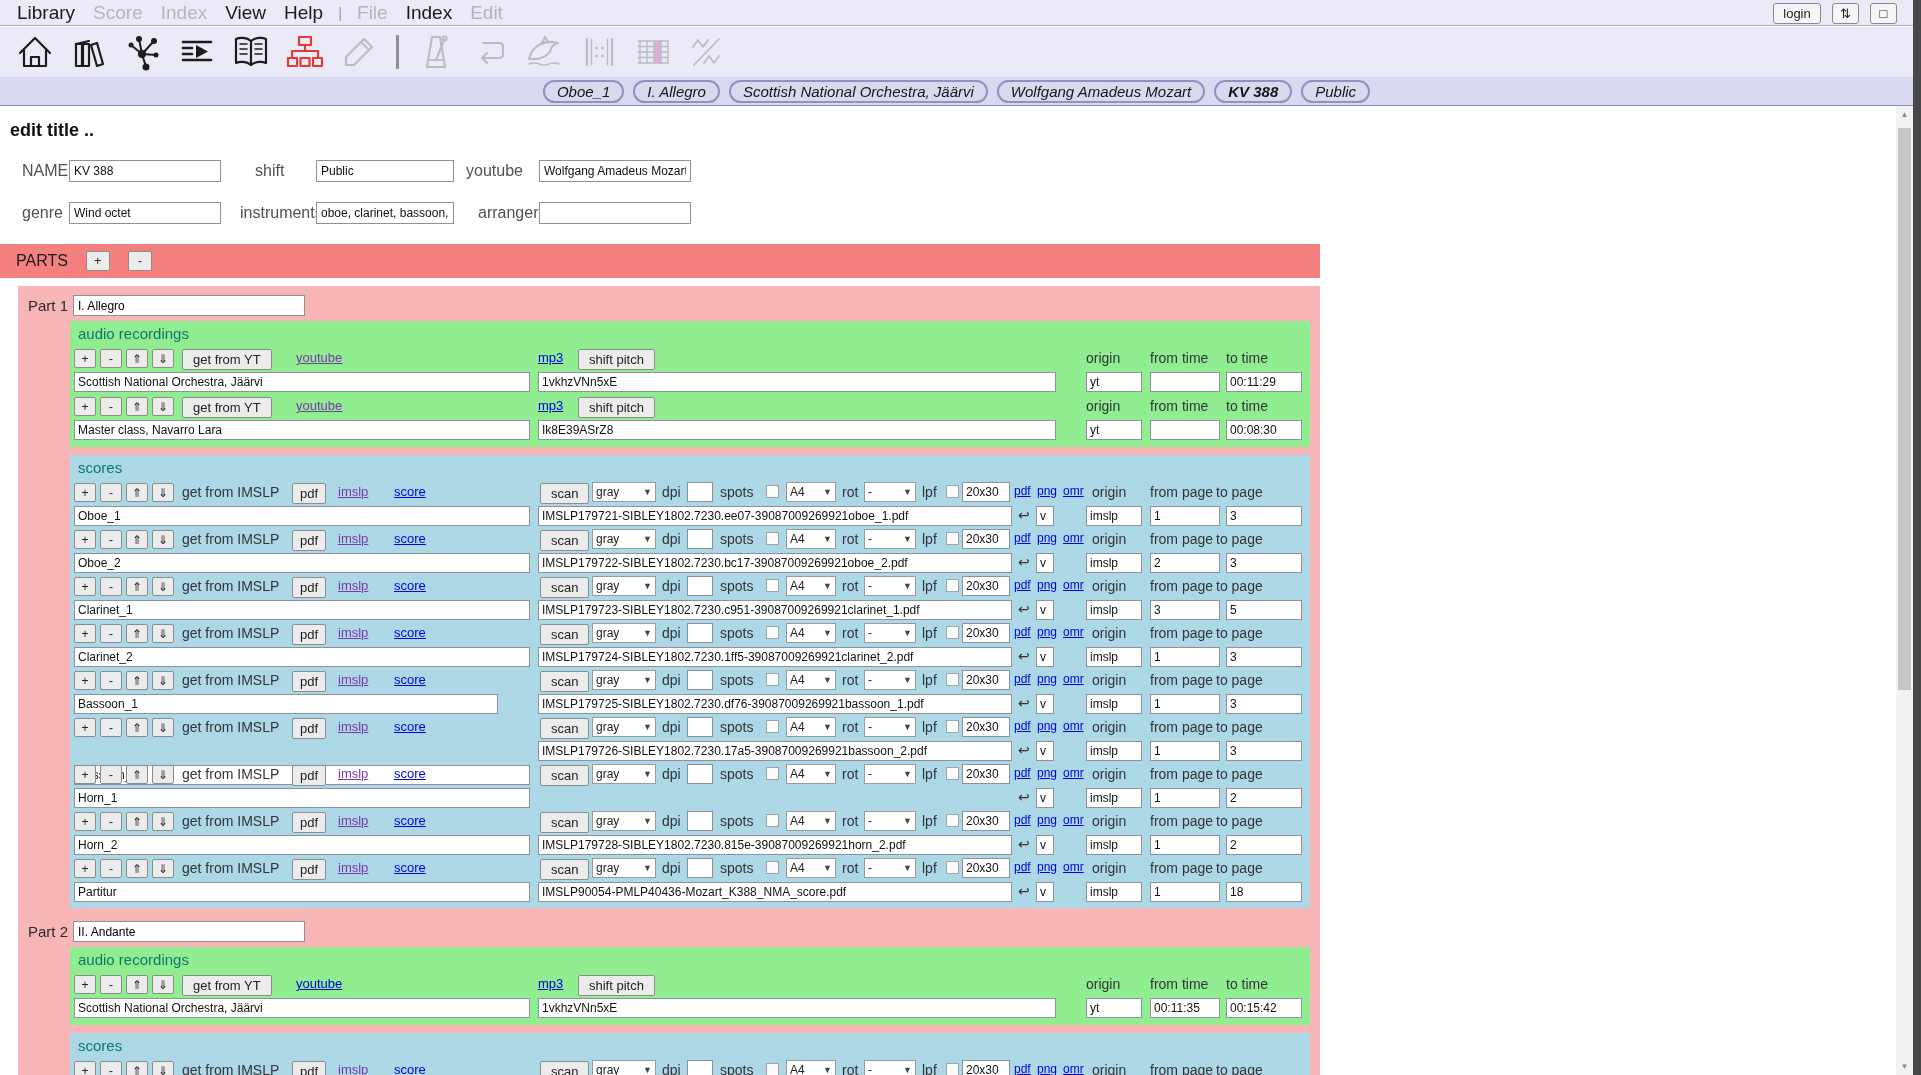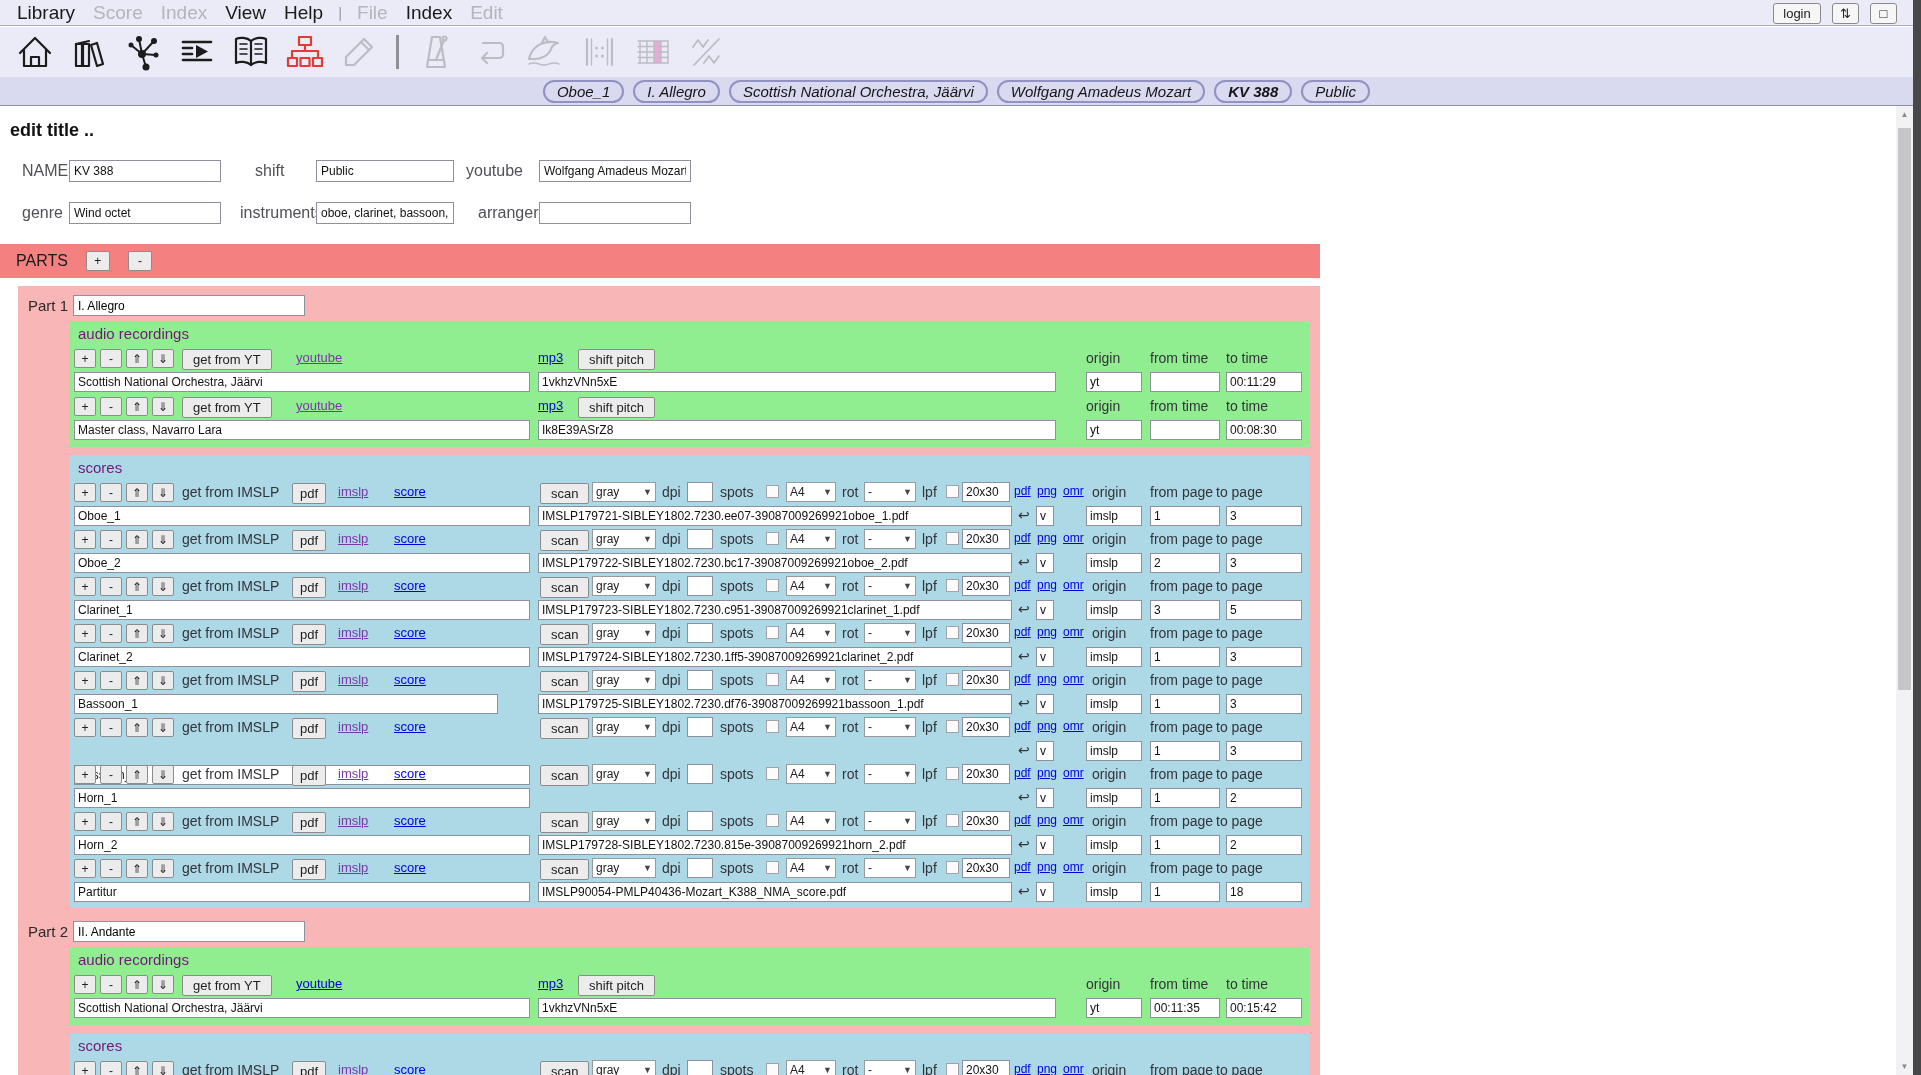--- a/index.html
+++ b/index.html
@@ -44,21 +44,21 @@
   .parts-bar .btn { margin-left:18px; width:24px; height:20px; }
   
   .part { position:absolute; left:18px; width:1302px; background:#f9b6b6; }
   .part-head { height:32px; padding:7px 0 0 10px; display:flex; align-items:center; gap:5px;
     font-size:15px; color:#2a2a2a; }
   .part-head input { width:232px; height:21px; border:1px solid #8f8f9d; font-size:12px;
     padding:1px 4px; font-family:inherit; }
   .section { margin:3px 10px 8px 52px; position:relative; padding:2px 0 4px 0; }
   .section.audio { background:#90ee90; }
   .section.scores { background:#add8e6; }
-  .sec-label { height:24px; line-height:22px; padding-left:8px; font-size:15px; color:#701a75; }
+  .sec-label { height:24px; line-height:22px; padding-left:8px; font-size:15px; color:#0f766e; }
   .aline { position:relative; height:24px; }
   .sline { position:relative; height:23.5px; }
   .abs { position:absolute; top:2px; }
   .ctl-label { position:absolute; top:3px; font-size:14px; color:#33333a; white-space:nowrap; }
   .lnk { position:absolute; top:3px; font-size:13px; color:#0000dd; text-decoration:underline;
     cursor:pointer; white-space:nowrap; }
   .lnk.visited { color:#7a38a8; }
   .lnk.sm { font-size:12px; }
   .ti { position:absolute; top:1px; height:20px; border:1px solid #8f8f9d; background:#fff;
     font-size:12px; padding:0 3px; font-family:inherit; color:#111; }
@@ -559,20 +559,21 @@
           <input class="ti" value="20x30" style="left: 892px; width: 48px;">
           <span class="lnk sm" style="left: 944px;">pdf</span>
           <span class="lnk sm" style="left: 967px;">png</span>
           <span class="lnk sm" style="left: 993px;">omr</span>
           <span class="ctl-label" style="left: 1022px;">origin</span>
           <span class="ctl-label" style="left: 1080px;">from page</span>
           <span class="ctl-label" style="left: 1146px;">to page</span>
         </div>
         <div class="sline">
           <input class="ti" value="Bassoon_2" style="left: 4px; width: 456px; margin-top: 24px;">
+          <input class="ti" value="IMSLP179726-SIBLEY1802.7230.17a5-39087009269921bassoon_2.pdf" style="left: 468px; width: 474px;">
           <span class="wrap-glyph" style="left: 948px;">↩</span>
           <input class="ti" value="v" style="left: 966px; width: 18px;">
           <input class="ti" value="imslp" style="left: 1016px; width: 56px;">
           <input class="ti" value="1" style="left: 1080px; width: 70px;">
           <input class="ti" value="3" style="left: 1156px; width: 76px;">
         </div>
         <div class="sline">
           <button class="btn sm abs" style="left: 4px;">+</button>
           <button class="btn sm abs" style="left: 30px;">-</button>
           <button class="btn sm abs" style="left: 56px;">⇑</button>

